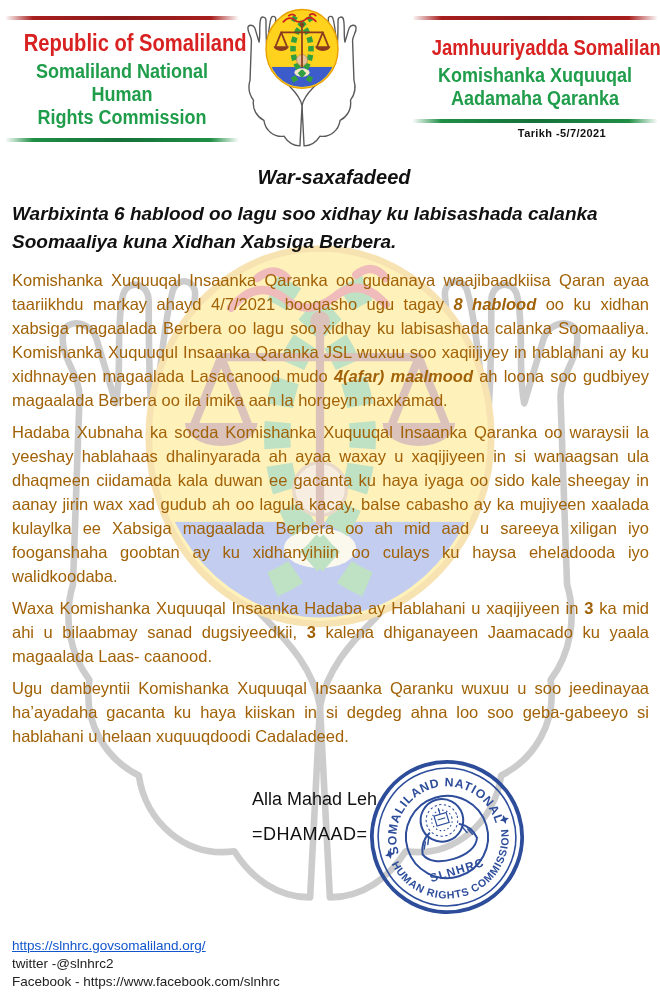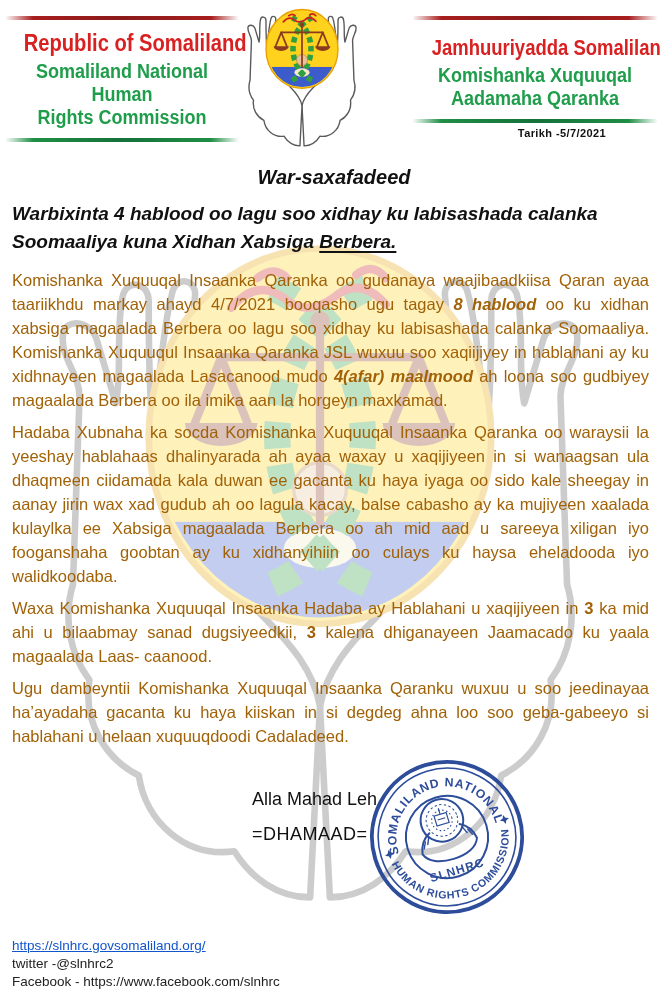--- a/index.html
+++ b/index.html
@@ -21,21 +21,21 @@
   .date-line{font-weight:bold;color:#111;font-size:11px;letter-spacing:.4px;
              text-align:right;padding-right:52px;margin-top:4px;}
   .emblem-box{position:absolute;left:243px;top:6px;width:118px;height:142px;}
   
   .watermark{position:absolute;left:40px;top:232px;width:560px;opacity:.3;pointer-events:none;}
   
   .kicker{position:absolute;left:0;top:166px;width:100%;text-align:center;
           font-size:20px;font-weight:bold;font-style:italic;color:#111;}
   .doc-heading{position:absolute;left:12px;top:200px;width:638px;
                font-size:19px;font-weight:bold;font-style:italic;line-height:28px;color:#111;}
-  .doc-heading .u{text-decoration:underline;text-decoration-thickness:2px;text-underline-offset:3px;}
+  .doc-heading .u{text-decoration-thickness:2px;text-underline-offset:3px;}
   .body-text{position:absolute;left:12px;top:268px;width:637px;font-size:16.5px;
              line-height:24px;text-align:justify;color:#a16207;}
   .body-text p{margin:0 0 8px 0;}
   .body-text .bi{font-weight:bold;font-style:italic;}
   .body-text .b{font-weight:bold;}
   
   .sig{position:absolute;left:252px;top:789px;font-size:18px;color:#111;}
   .sig-l1{margin:0;}
   .sig-l2{margin:14px 0 12px 0;letter-spacing:.5px;}
   .stamp{position:absolute;left:368px;top:758px;width:158px;height:158px;transform:rotate(-17deg);}
@@ -125,21 +125,21 @@
     <div class="hdr-sub">
       <div>Komishanka Xuquuqal</div>
       <div>Aadamaha Qaranka</div>
     </div>
     <div class="hline hline-green"></div>
     <div class="date-line">Tarikh -5/7/2021</div>
   </div>
 
   <div class="kicker">War-saxafadeed</div>
 
-  <div class="doc-heading"><span>Warbixinta 4 hablood oo lagu soo xidhay ku labisashada calanka Soomaaliya kuna Xidhan Xabsiga </span><span class="u">Berbera.</span></div>
+  <div class="doc-heading"><span>Warbixinta 6 hablood oo lagu soo xidhay ku labisashada calanka Soomaaliya kuna Xidhan Xabsiga </span><span class="u">Berbera.</span></div>
 
   <div class="body-text" id="body-text">
       <p><span>Komishanka Xuquuqal Insaanka Qaranka oo gudanaya waajibaadkiisa Qaran ayaa taariikhdu markay ahayd 4/7/2021 booqasho ugu tagay </span><span class="bi">8 hablood</span><span> oo ku xidhan xabsiga magaalada Berbera oo lagu soo xidhay ku labisashada calanka Soomaaliya. Komishanka Xuquuqul Insaanka Qaranka JSL wuxuu soo xaqiijiyey in hablahani ay ku xidhnayeen magaalada Lasacanood mudo </span><span class="bi">4(afar) maalmood</span><span> ah loona soo gudbiyey magaalada Berbera oo ila imika aan la horgeyn maxkamad.</span></p>
       <p><span>Hadaba Xubnaha ka socda Komishanka Xuquuqal Insaanka Qaranka oo waraysii la yeeshay hablahaas dhalinyarada ah ayaa waxay u xaqijiyeen in si wanaagsan ula dhaqmeen ciidamada kala duwan ee gacanta ku haya iyaga oo sido kale sheegay in aanay jirin wax xad gudub ah oo lagula kacay, balse cabasho ay ka mujiyeen xaalada kulaylka ee Xabsiga magaalada Berbera oo ah mid aad u sareeya xiligan iyo fooganshaha goobtan ay ku xidhanyihiin oo culays ku haysa eheladooda iyo walidkoodaba.</span></p>
       <p><span>Waxa Komishanka Xuquuqal Insaanka Hadaba ay Hablahani u xaqijiyeen in </span><span class="b">3</span><span> ka mid ahi u bilaabmay sanad dugsiyeedkii, </span><span class="b">3</span><span> kalena dhiganayeen Jaamacado ku yaala magaalada Laas- caanood.</span></p>
       <p><span>Ugu dambeyntii Komishanka Xuquuqal Insaanka Qaranku wuxuu u soo jeedinayaa ha’ayadaha gacanta ku haya kiiskan in si degdeg ahna loo soo geba-gabeeyo si hablahani u helaan xuquuqdoodi Cadaladeed.</span></p>
     </div>
 
   <div class="sig">
     <p class="sig-l1">Alla Mahad Leh</p>

